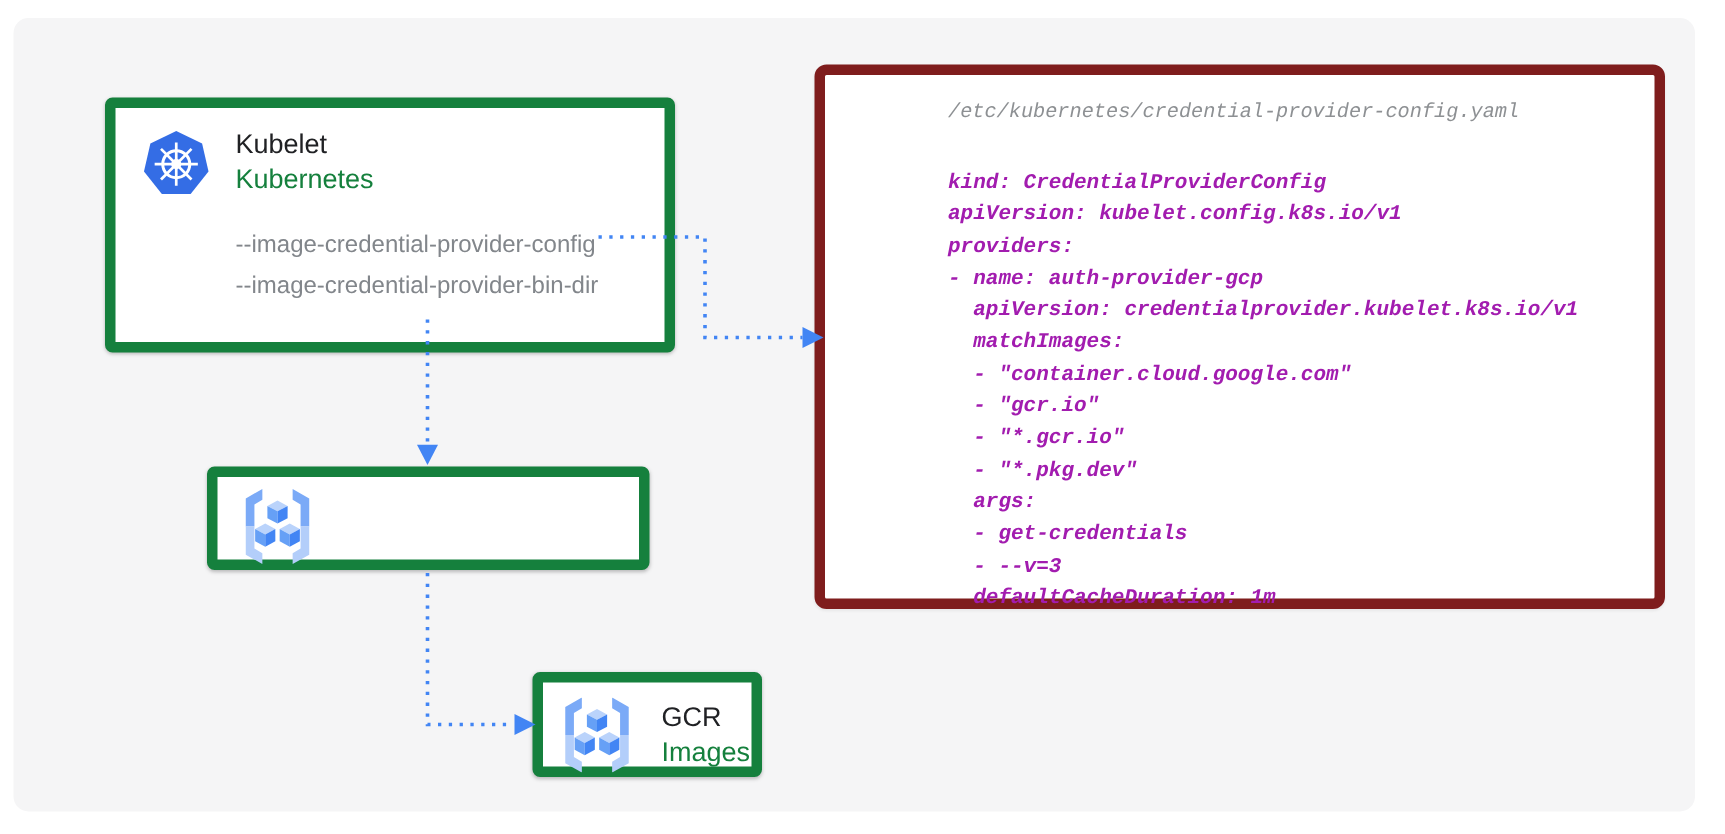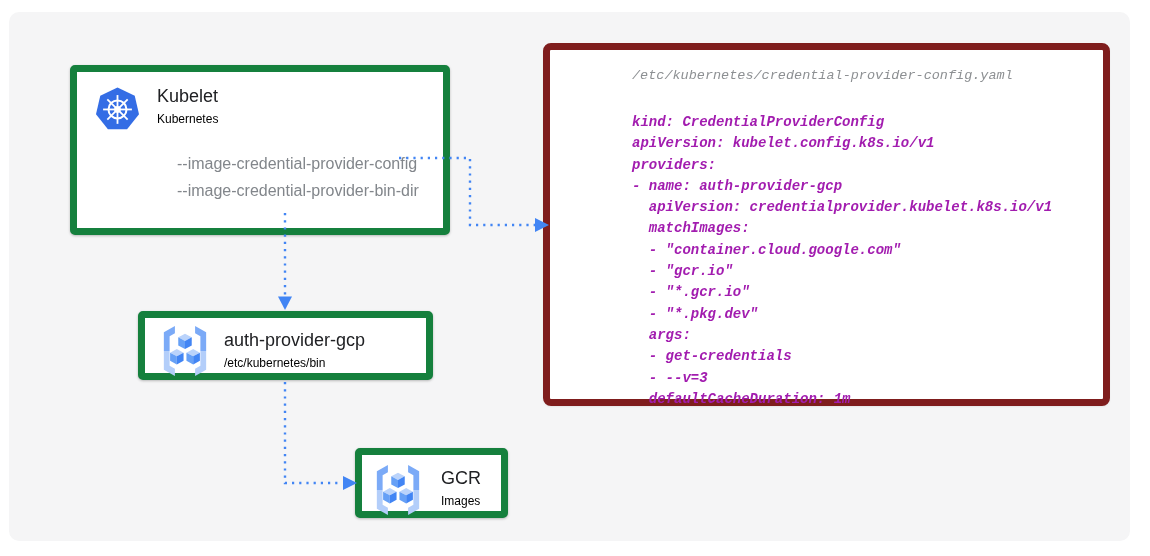--- a/index.html
+++ b/index.html
@@ -40,33 +40,32 @@
   #card-auth .node-text    { left: 79px; top: 11px; }
   #card-gcr .node-text     { left: 79px; top: 12px; }
 
   .node-title {
     font-size: 18px;
     line-height: 23px;
     color: #202124;
     white-space: nowrap;
   }
   .node-subtitle {
-    font-size: 12px;
+    font-size: 18px;
     line-height: 22px;
-    color: #000000;
+    color: #15803d;
     white-space: nowrap;
   }
   .flags {
     position: absolute;
     left: 80px; top: 79px;
     font-size: 16px;
     line-height: 26.5px;
     color: #82868b;
     white-space: nowrap;
-    margin-left: 20px;
   }
   #panel-yaml {
     position: absolute;
     left: 543px; top: 43px;
     width: 567px; height: 363px;
     background: #ffffff;
     border: 7px solid #7f1d1d;
     border-radius: 8px;
     box-shadow: 0 1px 2px rgba(0,0,0,0.06);
   }
@@ -147,24 +146,20 @@
           <polygon points="35,11.75 28,15.5 28,24 35,20.25" fill="#4285f4"></polygon>
           <polygon points="19.5,24 26.5,27.75 19.5,31.5 12.5,27.75" fill="#bad3fb"></polygon>
           <polygon points="12.5,27.75 19.5,31.5 19.5,40 12.5,36.25" fill="#66a0f6"></polygon>
           <polygon points="26.5,27.75 19.5,31.5 19.5,40 26.5,36.25" fill="#4285f4"></polygon>
           <polygon points="36.5,24 43.5,27.75 36.5,31.5 29.5,27.75" fill="#bad3fb"></polygon>
           <polygon points="29.5,27.75 36.5,31.5 36.5,40 29.5,36.25" fill="#66a0f6"></polygon>
           <polygon points="43.5,27.75 36.5,31.5 36.5,40 43.5,36.25" fill="#4285f4"></polygon>
         </g>
       </svg>
     </span>
-    <div class="node-text">
-      <div class="node-title">auth-provider-gcp</div>
-      <div class="node-subtitle">/etc/kubernetes/bin</div>
-    </div>
   </div>
 
   <div class="card" id="card-gcr">
     <span class="node-icon">
       <svg viewBox="0 0 56 52" width="56" height="50">
         <path d="M17.5,0 L6,6.5 L6,26 L12,26 L12,10.7 L17.5,7.5 Z" fill="#7baaf7"></path>
         <path d="M6,26 L6,45.5 L17.5,52 L17.5,44.5 L12,41.3 L12,26 Z" fill="#b3cefa"></path>
         <path d="M38.5,0 L50,6.5 L50,26 L44,26 L44,10.7 L38.5,7.5 Z" fill="#7baaf7"></path>
         <path d="M50,26 L50,45.5 L38.5,52 L38.5,44.5 L44,41.3 L44,26 Z" fill="#b3cefa"></path>
         <g>

